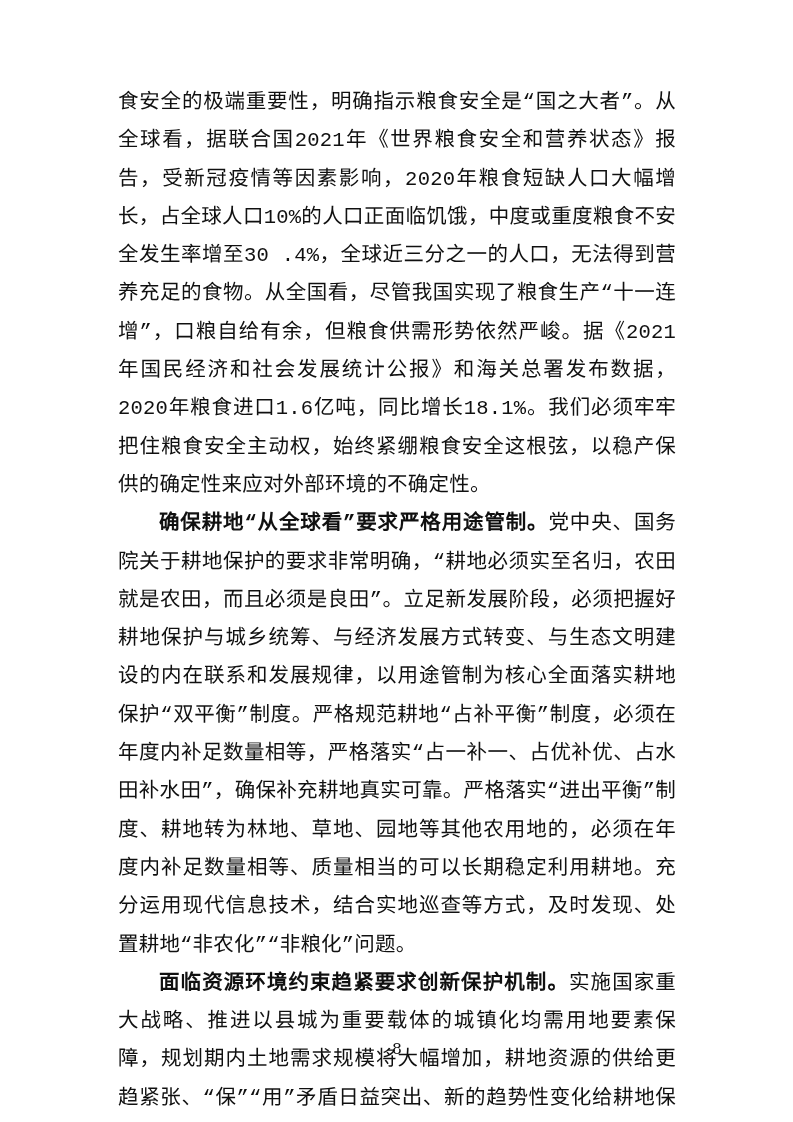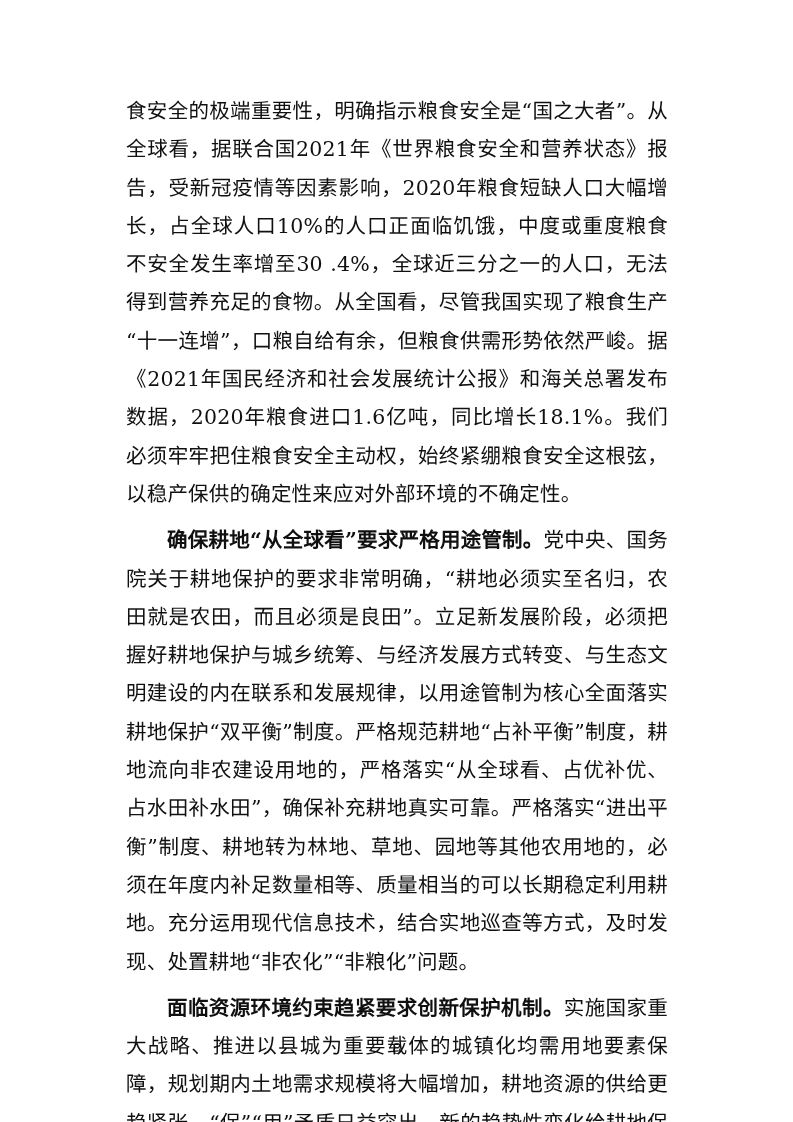--- a/index.html
+++ b/index.html
@@ -23,22 +23,23 @@
     left: 118px;
     top: 84px;
     width: 558px;
     font-size: 20.5px;
     line-height: 38.3px;
     text-align: justify;
     text-justify: inter-ideograph;
     letter-spacing: 0.2px;
   }
   .para {
-    margin: 8px;
+    margin: 0;
     padding: 0;
+    font-family: Liberation Mono, monospace;
   }
   .para.indent {
     text-indent: 2em;
   }
   .seg { }
   .seg.bold {
     font-weight: 700;
   }
   .page-number {
     position: absolute;
@@ -53,21 +54,21 @@
 </style>
 </head>
 <body>
 
 <div class="page">
 
   <div class="text-block">
 
     <p class="para"><span class="seg">食安全的极端重要性，明确指示粮食安全是“国之大者”。从全球看，据联合国2021年《世界粮食安全和营养状态》报告，受新冠疫情等因素影响，2020年粮食短缺人口大幅增长，占全球人口10%的人口正面临饥饿，中度或重度粮食不安全发生率增至30 .4%，全球近三分之一的人口，无法得到营养充足的食物。从全国看，尽管我国实现了粮食生产“十一连增”，口粮自给有余，但粮食供需形势依然严峻。据《2021年国民经济和社会发展统计公报》和海关总署发布数据，2020年粮食进口1.6亿吨，同比增长18.1%。我们必须牢牢把住粮食安全主动权，始终紧绷粮食安全这根弦，以稳产保供的确定性来应对外部环境的不确定性。</span></p>
 
-    <p class="para indent"><span class="seg bold">确保耕地“从全球看”要求严格用途管制。</span><span class="seg">党中央、国务院关于耕地保护的要求非常明确，“耕地必须实至名归，农田就是农田，而且必须是良田”。立足新发展阶段，必须把握好耕地保护与城乡统筹、与经济发展方式转变、与生态文明建设的内在联系和发展规律，以用途管制为核心全面落实耕地保护“双平衡”制度。严格规范耕地“占补平衡”制度，耕地流向非农建设用地的，严格落实“从全球看、占优补优、占水田补水田”，确保补充耕地真实可靠。严格落实“进出平衡”制度、耕地转为林地、草地、园地等其他农用地的，必须在年度内补足数量相等、质量相当的可以长期稳定利用耕地。充分运用现代信息技术，结合实地巡查等方式，及时发现、处置耕地“非农化”“非粮化”问题。</span></p>
+    <p class="para indent"><span class="seg bold">确保耕地“从全球看”要求严格用途管制。</span><span class="seg">党中央、国务院关于耕地保护的要求非常明确，“耕地必须实至名归，农田就是农田，而且必须是良田”。立足新发展阶段，必须把握好耕地保护与城乡统筹、与经济发展方式转变、与生态文明建设的内在联系和发展规律，以用途管制为核心全面落实耕地保护“双平衡”制度。严格规范耕地“占补平衡”制度，必须在年度内补足数量相等，严格落实“占一补一、占优补优、占水田补水田”，确保补充耕地真实可靠。严格落实“进出平衡”制度、耕地转为林地、草地、园地等其他农用地的，必须在年度内补足数量相等、质量相当的可以长期稳定利用耕地。充分运用现代信息技术，结合实地巡查等方式，及时发现、处置耕地“非农化”“非粮化”问题。</span></p>
 
     <p class="para indent"><span class="seg bold">面临资源环境约束趋紧要求创新保护机制。</span><span class="seg">实施国家重大战略、推进以县城为重要载体的城镇化均需用地要素保障，规划期内土地需求规模将大幅增加，耕地资源的供给更趋紧张、“保”“用”矛盾日益突出、新的趋势性变化给耕地保护工作带来新的使命要求。耕地结</span></p>
 
   </div>
 
   <div class="page-number">8</div>
 
 </div>
 
 </body></html>

